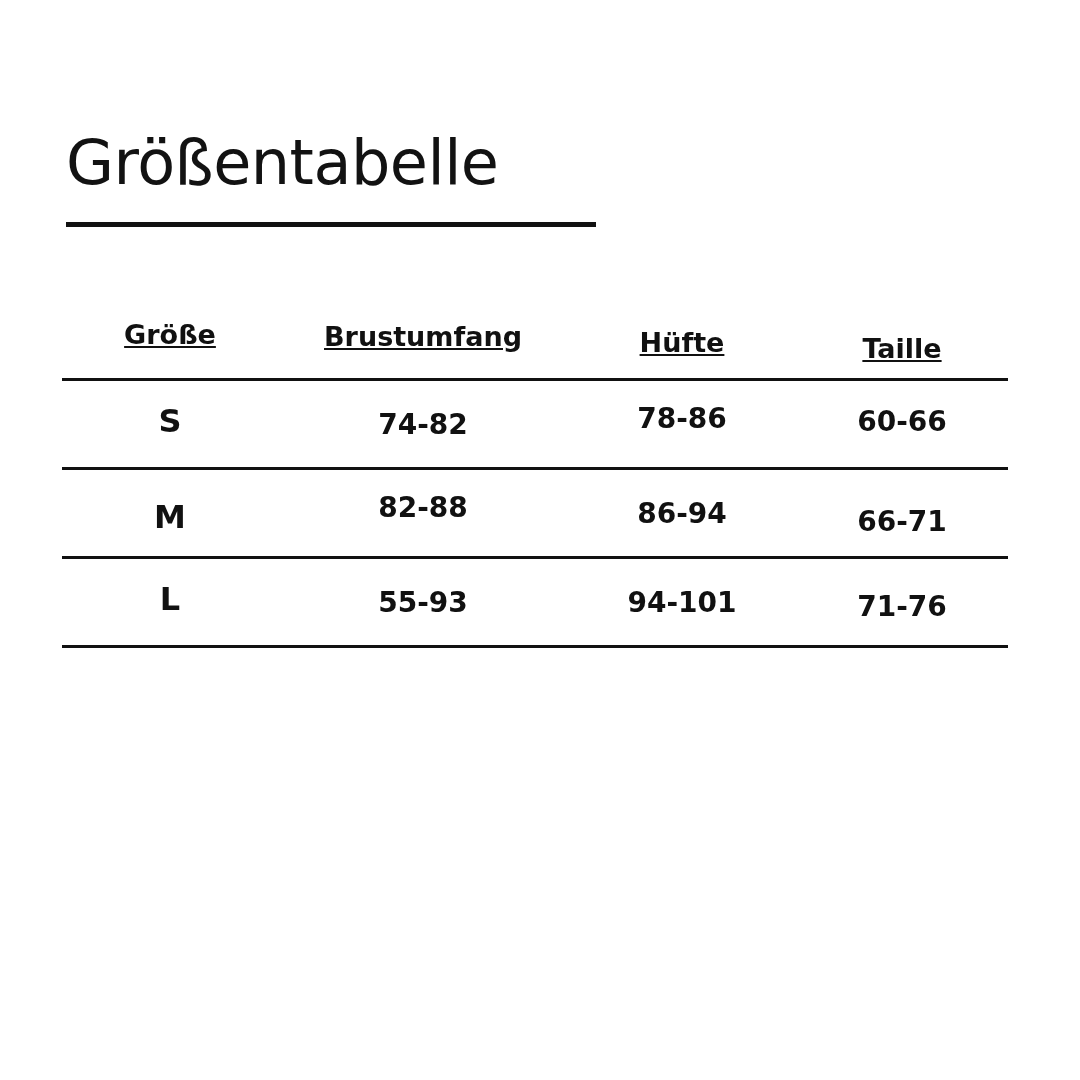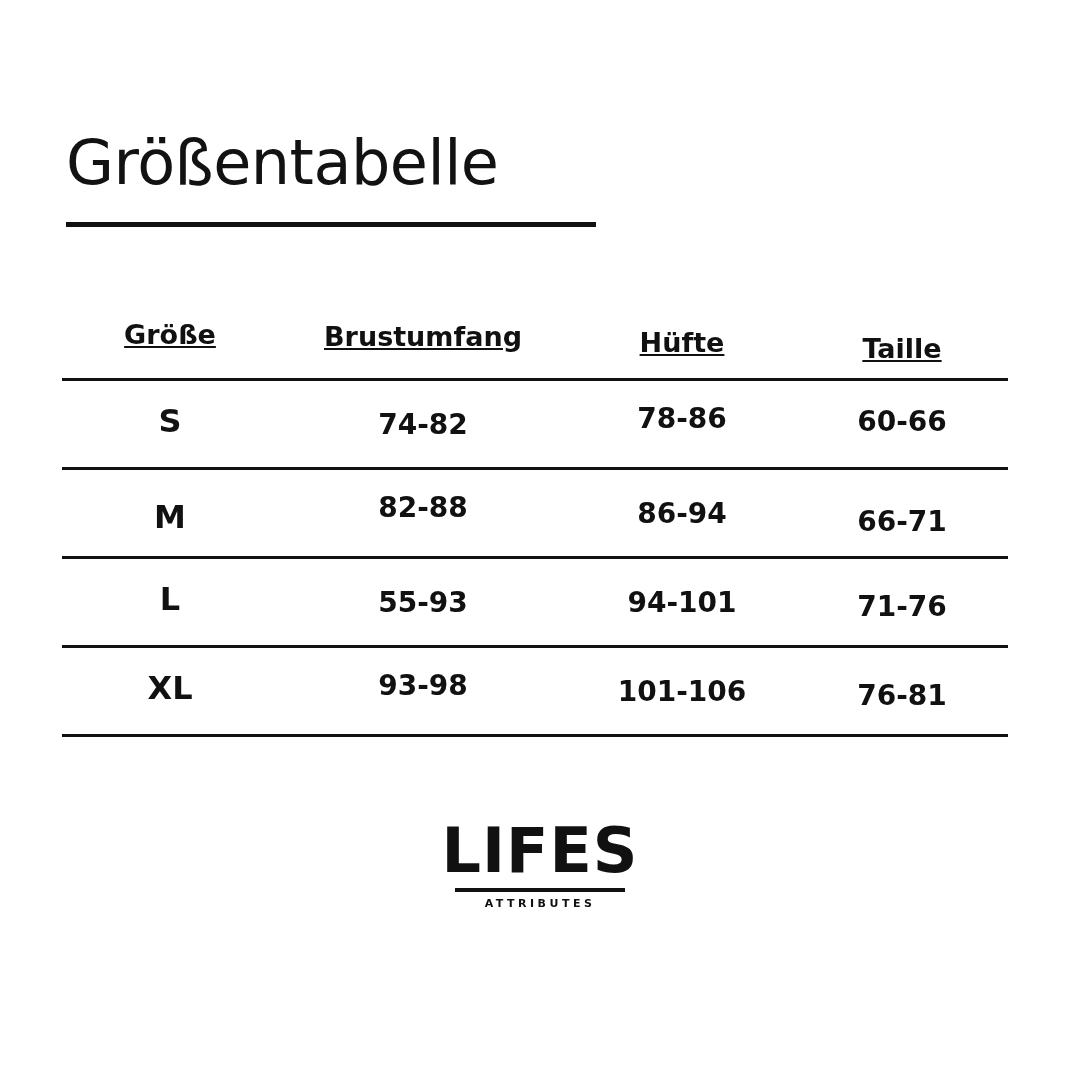--- a/index.html
+++ b/index.html
@@ -203,29 +203,18 @@
           <td class="o-up-6">82-88</td>
           <td class="o-0">86-94</td>
           <td class="o-dn-8">66-71</td>
         </tr>
         <tr>
           <td class="size-cell o-up-3">L</td>
           <td class="o-0">55-93</td>
           <td class="o-0">94-101</td>
           <td class="o-dn-4">71-76</td>
         </tr>
-        <tr>
-          <td class="size-cell o-up-3">XL</td>
-          <td class="o-up-6">93-98</td>
-          <td class="o-0">101-106</td>
-          <td class="o-dn-4">76-81</td>
-        </tr>
       </tbody>
     </table>
   </div>
 
-  <div class="brand">
-    <div class="brand-name">LIFES</div>
-    <div class="brand-rule"></div>
-    <div class="brand-sub">ATTRIBUTES</div>
-  </div>
 
 </div>
 
 </body></html>

